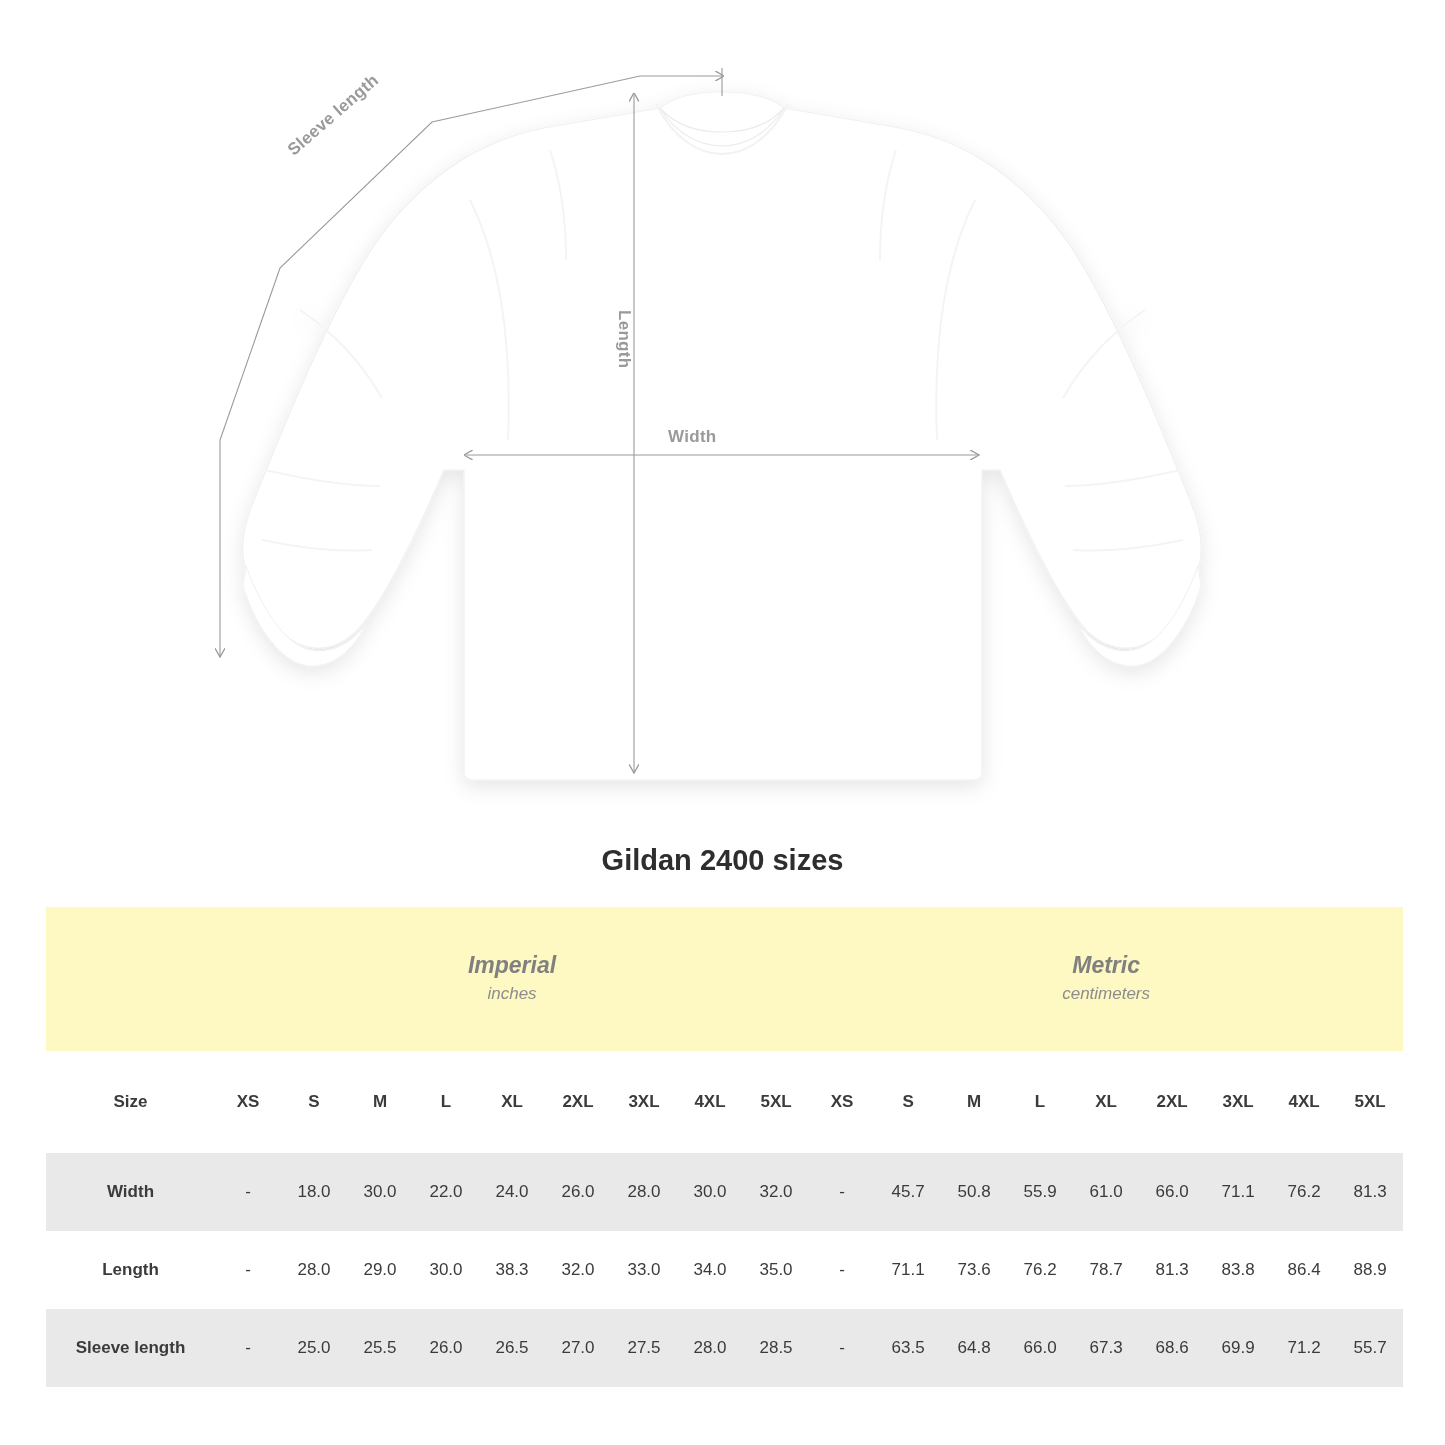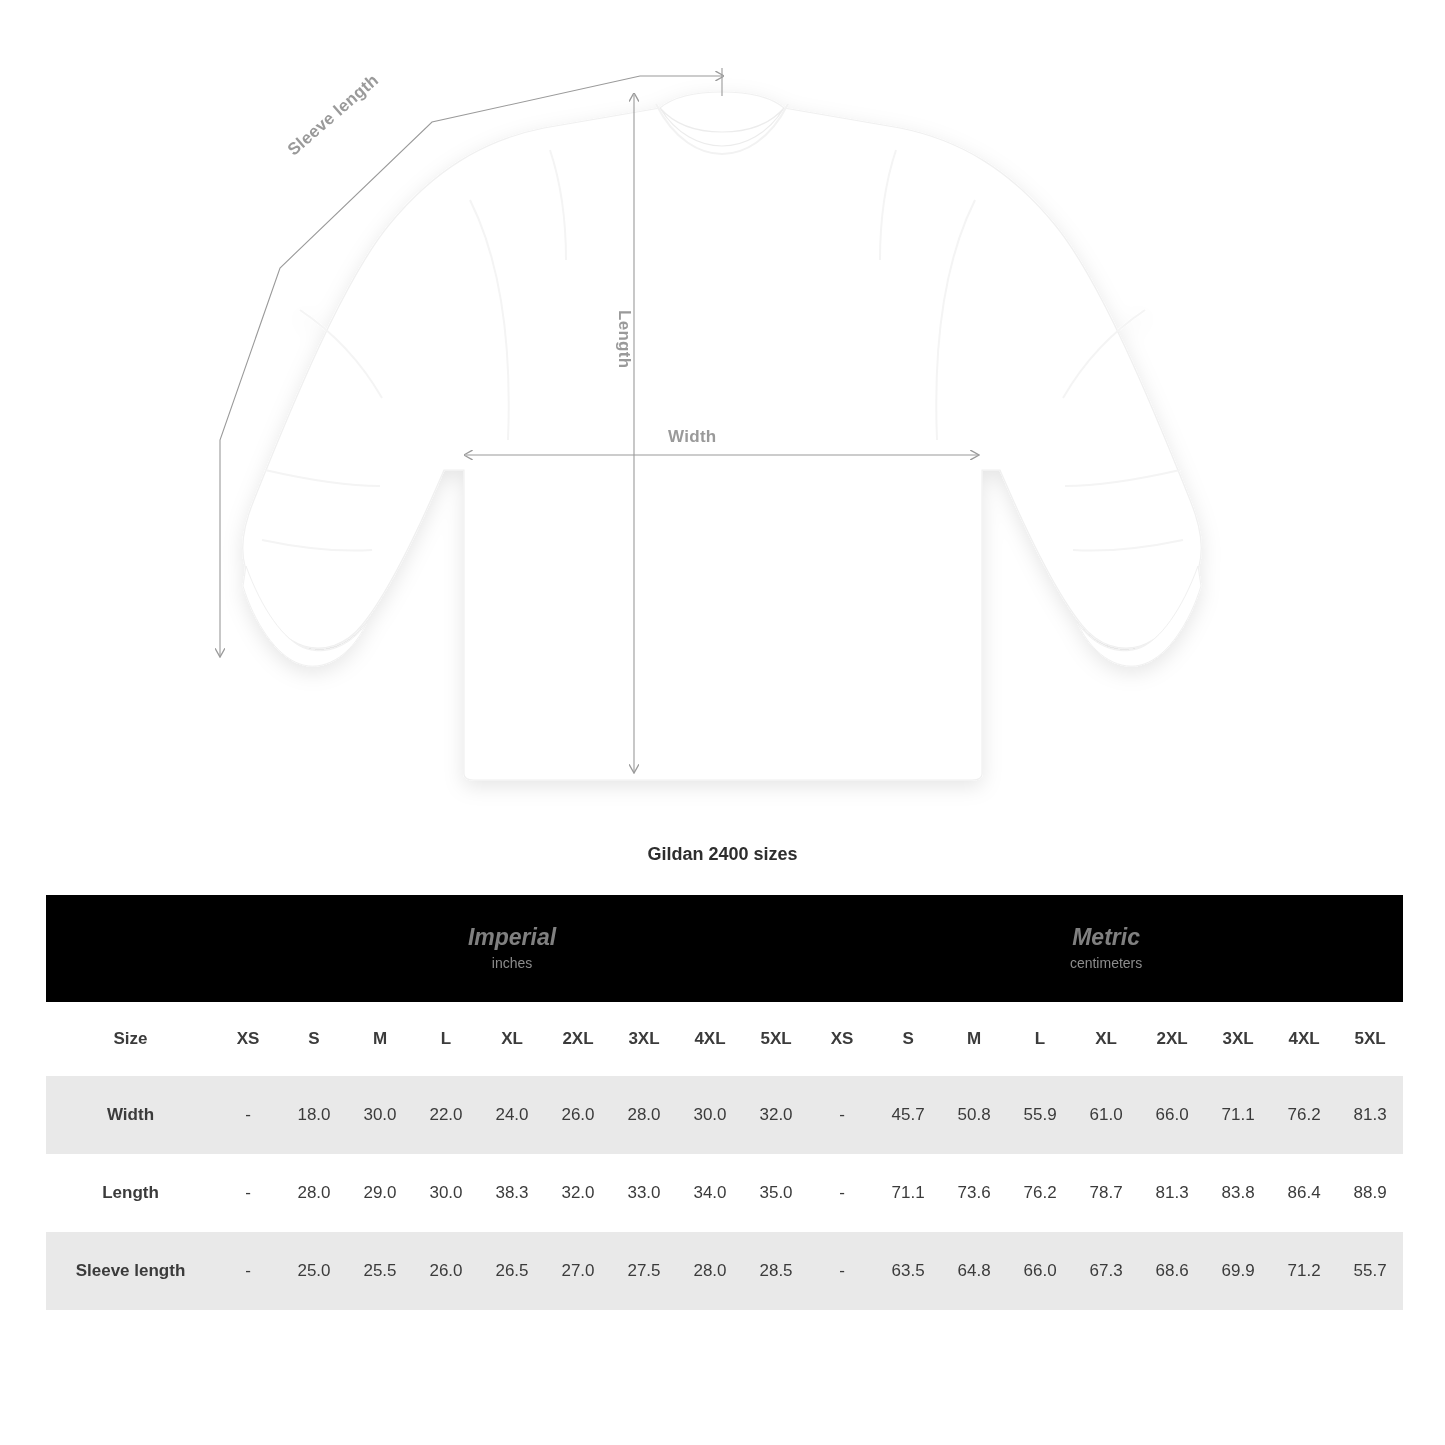--- a/index.html
+++ b/index.html
@@ -51,21 +51,21 @@
     transform-origin: left top;
     transform: rotate(-41deg);
   }
 
   
   .title-block {
     text-align: center;
     margin-top: 24px;
   }
   .chart-title {
-    font-size: 18px;
+    font-size: 29px;
     font-weight: bold;
     color: #2e2e2e;
     margin: 0;
   }
   .chart-note {
     font-size: 16.5px;
     font-style: italic;
     color: #5a5a5a;
     margin: 18px 0 0 0;
   }
@@ -77,41 +77,42 @@
   table.size-table {
     width: 1353px;
     border-collapse: collapse;
     table-layout: fixed;
   }
   table.size-table td, table.size-table th {
     padding: 0;
     margin: 0;
   }
   .unit-head {
-    height: 107px;
-    background: #000000;
+    height: 144px;
+    background: #fef9c3;
     text-align: center;
     vertical-align: middle;
   }
   .unit-head .u-name {
     font-size: 23px;
     font-style: italic;
     font-weight: bold;
     color: #808080;
     display: block;
     line-height: 1.25;
   }
   .unit-head .u-sub {
-    font-size: 14px;
+    font-size: 17px;
+    font-style: italic;
     color: #8c8c8c;
     display: block;
     line-height: 1.6;
   }
   .hdr-row td {
-    height: 74px;
+    height: 102px;
     background: #ffffff;
     text-align: center;
     vertical-align: middle;
     font-size: 17px;
     font-weight: bold;
     color: #3b3b3b;
   }
   .row-alt td {
     background: #e9e9e9;
   }

